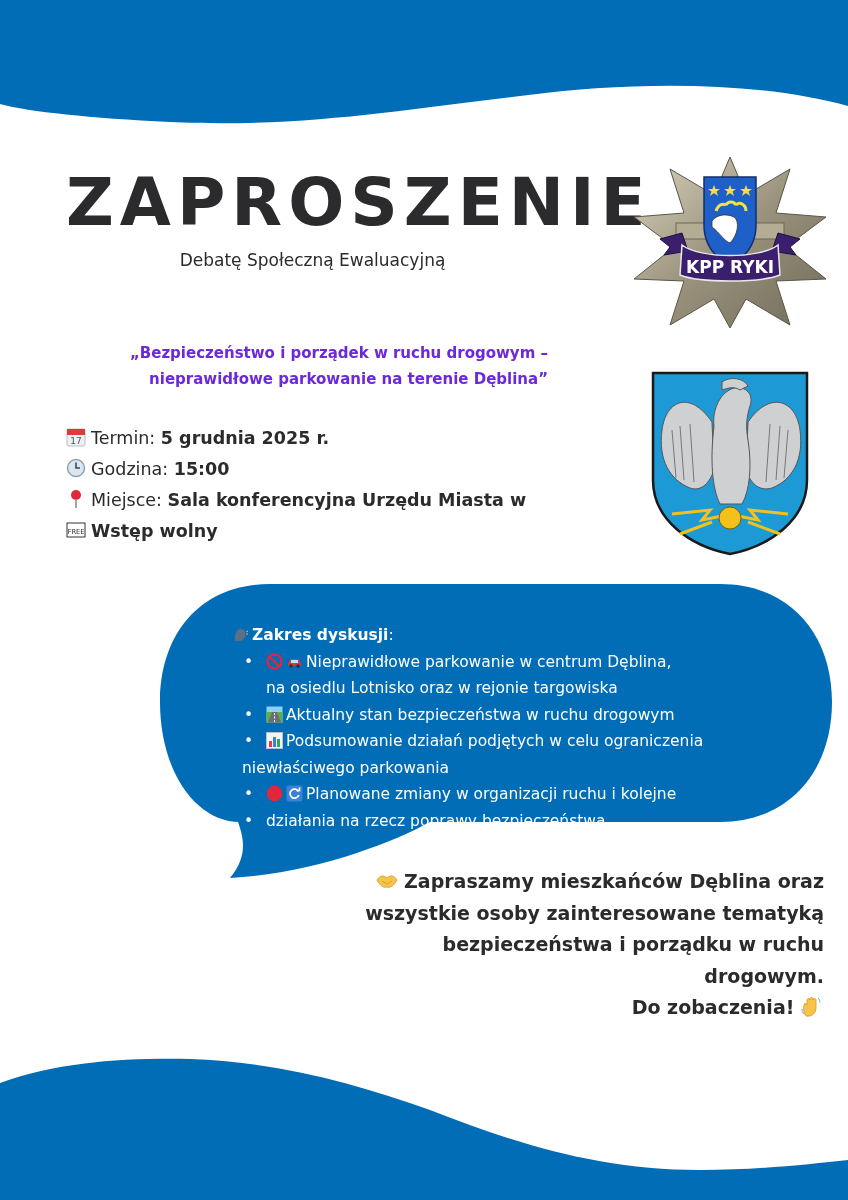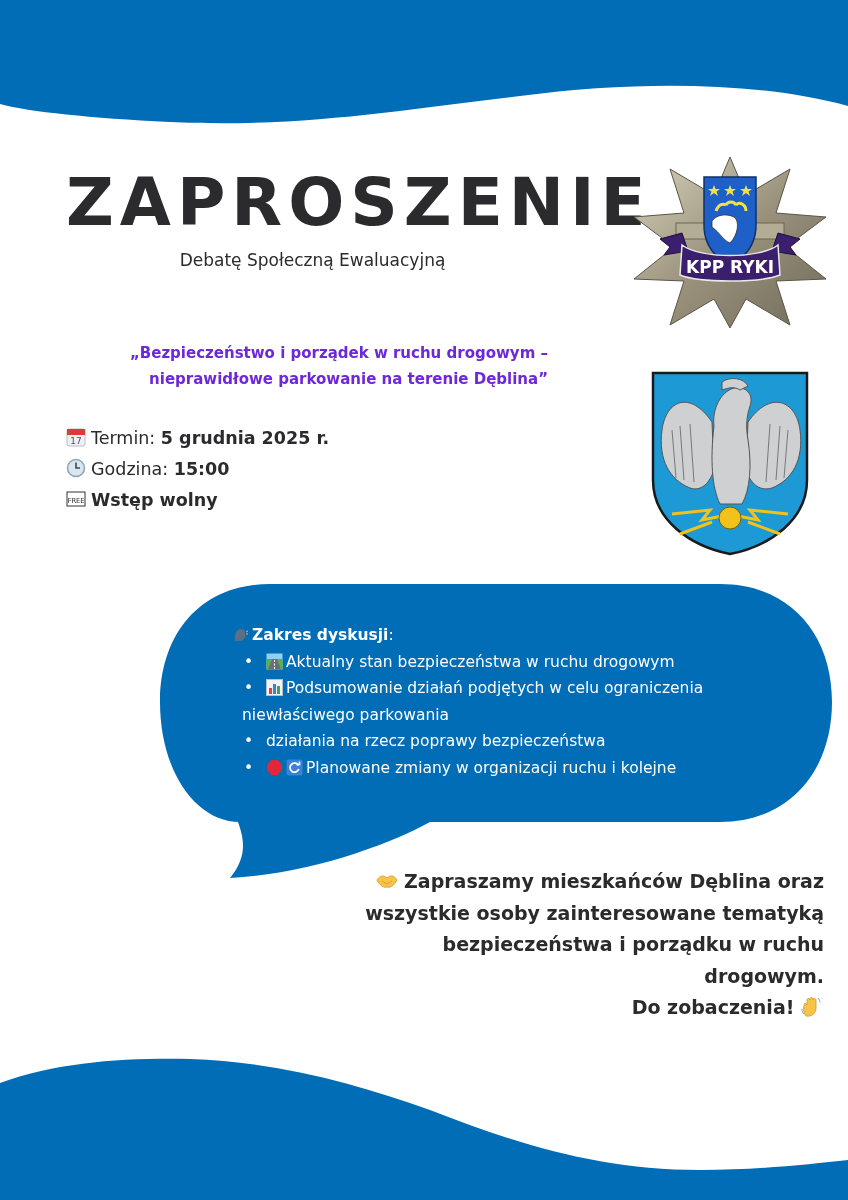--- a/index.html
+++ b/index.html
@@ -111,66 +111,84 @@
     </svg><span>Termin: </span><b>5 grudnia 2025 r.</b>
   </div>
   <div class="row">
     <svg class="ico" viewBox="0 0 20 20">
       <circle cx="10" cy="10" r="8.5" fill="#dbe6ef" stroke="#8fa3b4" stroke-width="1.5"></circle>
       <path d="M10,4.5 V10 H14" stroke="#3d4a55" stroke-width="1.6" fill="none"></path>
     </svg><span>Godzina: </span><b>15:00</b>
   </div>
   <div class="row">
     <svg class="ico" viewBox="0 0 20 20">
+      <circle cx="10" cy="6" r="5" fill="#e0283a"></circle>
+      <rect x="9.2" y="10" width="1.6" height="9" fill="#8a8f95"></rect>
+    </svg><span>Miejsce: </span><b>Sala konferencyjna Urzędu Miasta w</b>
+  </div>
+  <div class="row">
+    <svg class="ico" viewBox="0 0 20 20">
       <rect x="1" y="3" width="18" height="14" fill="#ffffff" stroke="#333" stroke-width="1"></rect>
       <text x="10" y="14" text-anchor="middle" font-size="7" font-family="DejaVu Sans Mono, monospace" fill="#333">FREE</text>
     </svg><b>Wstęp wolny</b>
   </div>
 </div>
 
 <svg class="bubble" viewBox="0 0 672 295">
   <path d="M110,0 H560 C630,0 672,50 672,118 C672,186 630,238 560,238 H270 C230,260 150,290 70,294 C90,270 82,250 78,238 H80 C35,238 0,186 0,118 C0,50 40,0 110,0 Z" fill="#006db6"></path>
 </svg>
 
 <div class="bubble-content">
   <div class="head-row">
     <svg class="e" viewBox="0 0 17 17">
       <path d="M3,15 C2,9 4,3 9,3 C13,3 14,7 13,9 L14,11 L12,12 C12,14 10,15 8,15 Z" fill="#5c6f83"></path>
       <path d="M14,6 L16,5 M14,8 L16,8" stroke="#f0b35a" stroke-width="1"></path>
     </svg><span class="head">Zakres dyskusji</span><span>:</span>
   </div>
   <ul>
     <li>
       <svg class="e" viewBox="0 0 17 17">
+        <circle cx="8.5" cy="8.5" r="7" fill="none" stroke="#e8243b" stroke-width="2.2"></circle>
+        <path d="M3.5,3.5 L13.5,13.5" stroke="#e8243b" stroke-width="2.2"></path>
+      </svg><svg class="e" viewBox="0 0 17 17">
+        <path d="M2,11 L4,6 H13 L15,11 V13 H2 Z" fill="#e0323f"></path>
+        <rect x="5" y="7" width="7" height="3" fill="#bfe3f7"></rect>
+        <circle cx="5" cy="13" r="1.8" fill="#333"></circle>
+          <circle cx="12" cy="13" r="1.8" fill="#333"></circle>
+      </svg><span>Nieprawidłowe parkowanie w centrum Dęblina,</span>
+      <span class="cont" style="margin-left:-24px; padding-left:24px;">na osiedlu Lotnisko oraz w rejonie targowiska</span>
+    </li>
+    <li>
+      <svg class="e" viewBox="0 0 17 17">
         <rect x="0.5" y="0.5" width="16" height="16" fill="#8fd0f2"></rect>
         <rect x="0.5" y="6" width="16" height="10.5" fill="#5bb04b"></rect>
         <path d="M6,6 L11,6 L15,16.5 H2 Z" fill="#6b6f74"></path>
         <path d="M8.5,7 V16" stroke="#ffffff" stroke-width="1" stroke-dasharray="2,1.5"></path>
       </svg><span>Aktualny stan bezpieczeństwa w ruchu drogowym</span>
     </li>
     <li>
       <svg class="e" viewBox="0 0 17 17">
         <rect x="0.5" y="0.5" width="16" height="16" fill="#f1f3f5" stroke="#b7c0c9"></rect>
         <rect x="3" y="9" width="3" height="6" fill="#e2403f"></rect>
         <rect x="7" y="5" width="3" height="10" fill="#3b82d6"></rect>
         <rect x="11" y="7" width="3" height="8" fill="#3aa556"></rect>
       </svg><span>Podsumowanie działań podjętych w celu ograniczenia</span>
       <span class="cont" style="margin-left:-24px; padding-left:0;">niewłaściwego parkowania</span>
     </li>
     <li>
-      <span>działania na rzecz poprawy bezpieczeństwa</span>
-    </li>
-    <li>
       <svg class="e" viewBox="0 0 17 17">
         <polygon points="5.5,1 11.5,1 16,5.5 16,11.5 11.5,16 5.5,16 1,11.5 1,5.5" fill="#e0283a"></polygon>
       </svg><svg class="e" viewBox="0 0 17 17">
         <rect x="0.5" y="0.5" width="16" height="16" rx="2" fill="#3b82d6"></rect>
         <path d="M12.5,6.5 A4.5,4.5 0 1 0 12.8,10" stroke="#ffffff" stroke-width="1.8" fill="none"></path>
         <path d="M10.5,5.5 L13.5,5.5 L13.5,2.5" stroke="#ffffff" stroke-width="1.6" fill="none"></path>
       </svg><span>Planowane zmiany w organizacji ruchu i kolejne</span>
+    </li>
+    <li>
+      <span>działania na rzecz poprawy bezpieczeństwa</span>
     </li>
   </ul>
 </div>
 
 <div class="closing">
   <div>
     <svg class="e" style="width:22px;height:18px;vertical-align:-2px;margin-right:6px;" viewBox="0 0 22 18">
       <path d="M1,8 C4,3 8,3 11,6 C14,3 18,3 21,8 C18,14 14,16 11,15 C8,16 4,14 1,8 Z" fill="#f7c449" stroke="#d19a1f" stroke-width="0.8"></path>
       <path d="M6,9 L11,12 L16,9" stroke="#d19a1f" stroke-width="0.8" fill="none"></path>
     </svg><span>Zapraszamy mieszkańców Dęblina oraz</span>

